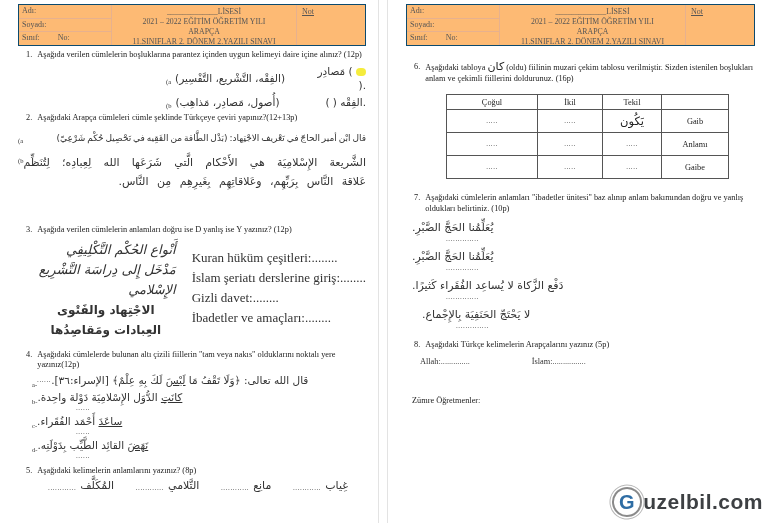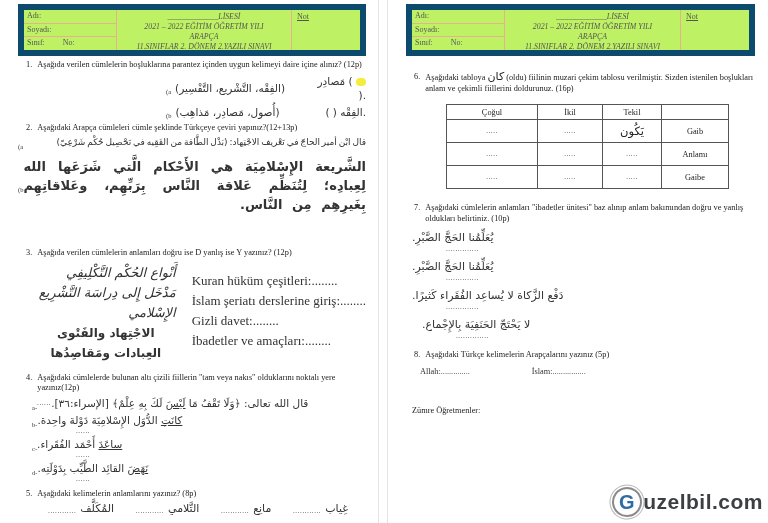--- a/index.html
+++ b/index.html
@@ -2,44 +2,44 @@
 <html><head>
 <meta charset="utf-8">
 <style>
   html,body{margin:0;padding:0;}
   body{width:768px;height:523px;background:#ffffff;font-family:"Liberation Serif",serif;color:#333;overflow:hidden;}
   .sheet{display:flex;width:768px;height:523px;background:#fff;}
   .page{box-sizing:border-box;width:379px;height:523px;padding:4px 12px 0 18px;overflow:hidden;position:relative;}
   .page1{border-right:1px solid #e3e3e3;}
   .page2{border-left:1px solid #e3e3e3;margin-left:8px;width:380px;}
   
-  .hdr{display:flex;border:6px solid #0c4a6e;height:40px;font-size:8px;color:#555;background:#bef264;}
+  .hdr{display:flex;border:1px solid #0c4a6e;height:40px;font-size:8px;color:#555;background:#fdba74;}
   .hdr-left{width:92px;display:flex;flex-direction:column;border-right:1px solid #e7b18e;}
   .hdr-cell{flex:1;padding:1px 3px 0 3px;border-bottom:1px solid #e7b18e;display:flex;gap:18px;}
   .hdr-cell:last-child{border-bottom:none;}
-  .hdr-mid{flex:1;text-align:center;font-size:7.8px;line-height:10px;padding-top:2px;color:#555;font-style:italic;}
+  .hdr-mid{flex:1;text-align:center;font-size:7.8px;line-height:10px;padding-top:2px;color:#555;}
   .hdr-right{width:58px;border-left:1px solid #e7b18e;padding:2px 5px;}
   .not{text-decoration:underline;}
   
   .q{display:flex;gap:5px;font-size:8.3px;color:#222;line-height:10.5px;}
   .qnum{padding-left:8px;}
   .qtext{flex:1;}
   .ar{font-family:"DejaVu Sans",sans-serif;}
   .rtl{direction:rtl;unicode-bidi:isolate;}
   .sub{font-size:6.5px;position:relative;top:4px;color:#333;}
   .dots{font-size:7px;letter-spacing:.6px;color:#444;}
   
   .q1item{display:flex;align-items:center;margin:3px 0 3px 148px;font-size:10.5px;line-height:14px;}
   .q1opts{width:138px;margin-left:4px;}
   .q1word{margin-left:auto;text-align:right;}
   .hl{display:inline-block;width:10px;height:8px;background:#f5ec3d;border-radius:4px;vertical-align:-1px;}
   
-  .q2line{display:flex;align-items:center;margin:4px 0 0 0;}
+  .q2line{display:flex;align-items:flex-start;margin:10px 0 0 0;}
   .q2a{flex:1;font-size:9px;white-space:nowrap;text-align:right;word-spacing:-1px;}
-  .q2b{flex:1;font-size:13px;font-weight:bold;text-align:justify;word-spacing:5px;line-height:19px;}
+  .q2b{flex:1;font-size:11px;font-weight:normal;text-align:justify;word-spacing:5px;line-height:19px;}
   
   .q3cols{display:flex;margin:4px 0 0 18px;}
   .q3ar{width:150px;text-align:right;line-height:20px;}
   .q3ar .sm{font-size:13px;display:block;font-style:italic;}
   .q3ar .lg{font-size:12px;font-weight:bold;display:block;text-align:center;}
   .q3tr{margin-left:16px;font-size:13px;line-height:20px;padding-top:8px;color:#333;}
   .q3tr div{white-space:nowrap;}
   
   .q4line{display:flex;align-items:flex-end;margin:2px 0 0 14px;font-size:10.5px;line-height:15px;}
   .q4ar{text-align:left;}

